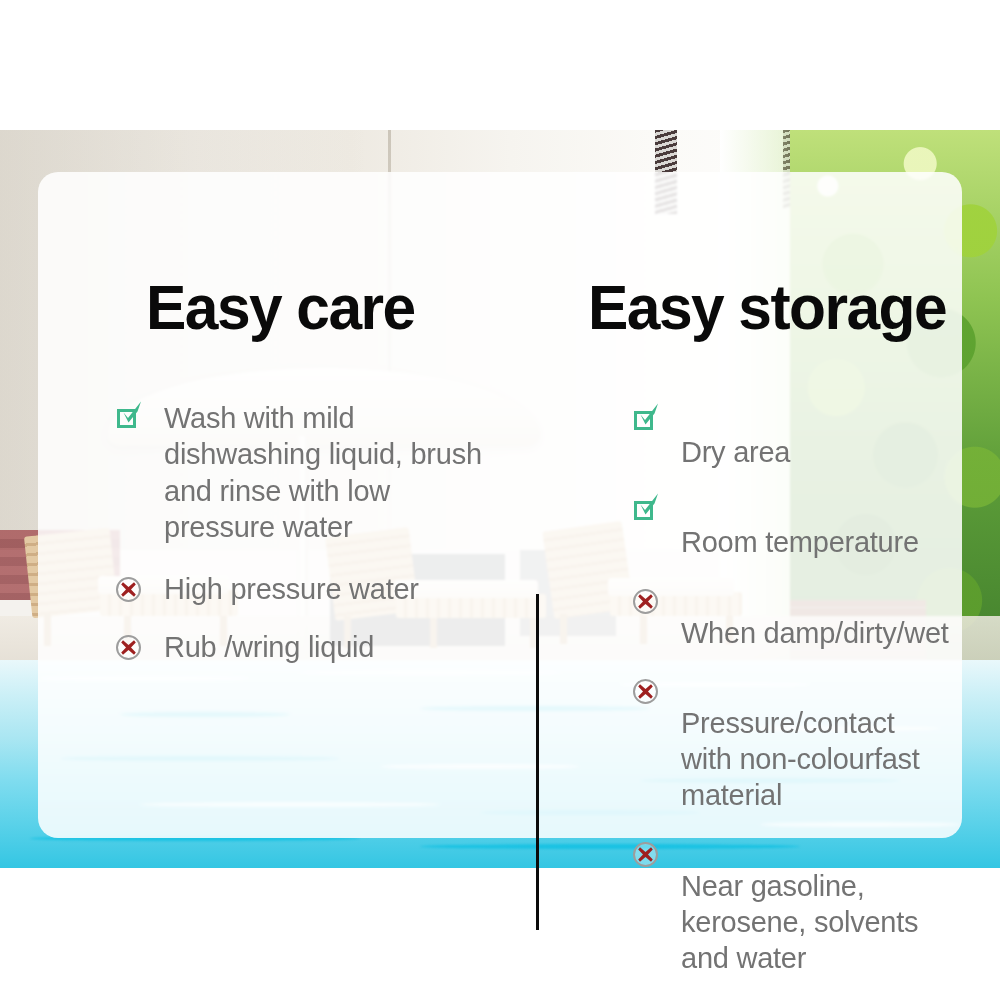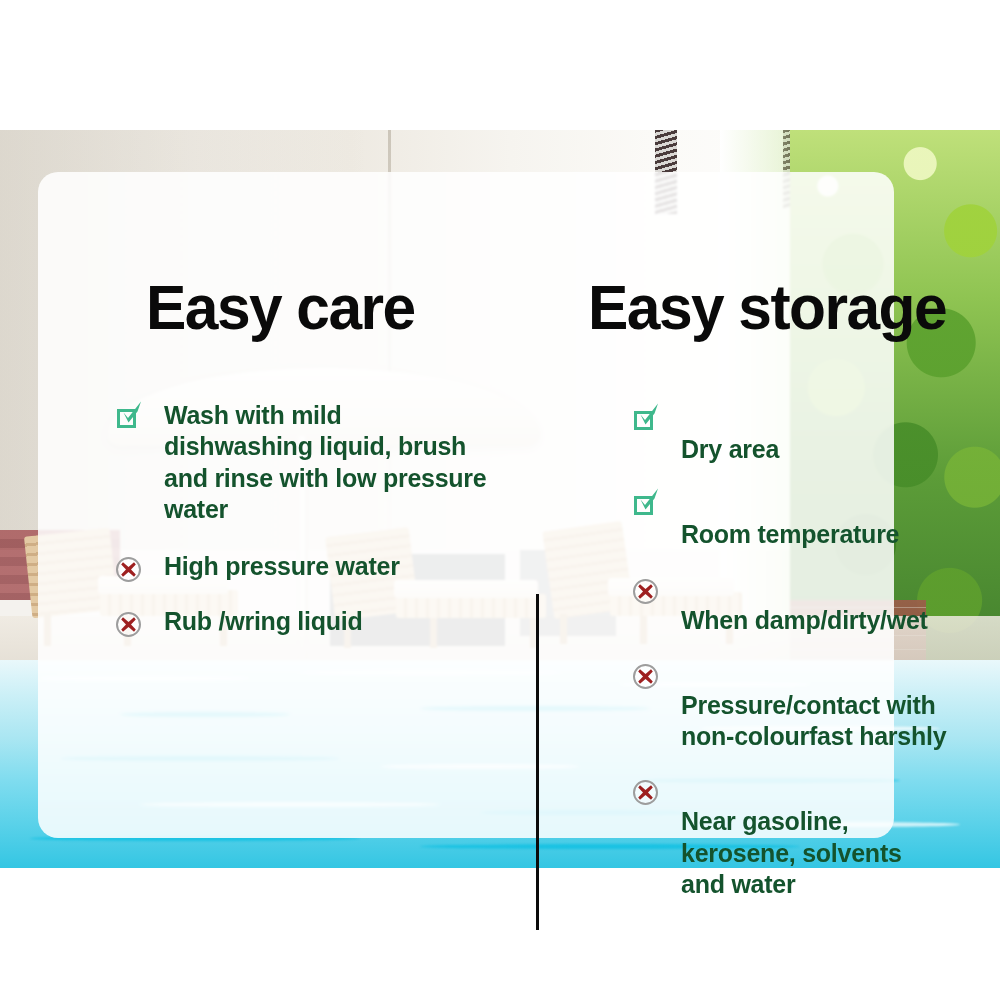--- a/index.html
+++ b/index.html
@@ -208,21 +208,21 @@
   }
   .ph-ripple.d {
     background: rgba(6,190,225,.68);
   }
 
   
   .card {
     position: absolute;
     left: 38px;
     top: 172px;
-    width: 856px;
+    width: 924px;
     height: 666px;
     border-radius: 20px;
     background: rgba(255,255,255,.86);
     backdrop-filter: blur(1px);
   }
 
   
   .col {
     position: absolute;
     top: 0;
@@ -268,24 +268,24 @@
     flex: 0 0 auto;
     width: 30px;
     height: 30px;
     position: relative;
     margin-top: 3px;
   }
   .col-left  .item .ico { margin-left: 8px; }
   .col-right .item .ico { margin-left: 83px; }
 
   .item .txt {
-    font-size: 25px;
+    font-size: 29px;
     line-height: 1.25;
-    color: #14532d;
-    font-weight: 700;
+    color: #737373;
+    font-weight: 400;
     letter-spacing: -.25px;
     margin-left: 18px;
     max-width: 330px;
   }
   .col-right .item .txt { max-width: 300px; margin-top: 32px; }
 
   
   .ico-check .box {
     position: absolute;
     left: 1px; top: 6px;
@@ -489,21 +489,21 @@
 
         <li class="item" style="margin-top:12px;">
           <span class="ico ico-x">
             <span class="ring"></span>
             <span class="cross">
               <svg viewBox="0 0 17 17">
                   <path d="M3 1.2 L8.5 6 L14 1.2 L15.8 3.4 L11 8.5 L15.8 13.6 L14 15.8 L8.5 11 L3 15.8 L1.2 13.6 L6 8.5 L1.2 3.4 Z" fill="#9e2020"></path>
                 </svg>
             </span>
           </span>
-          <span class="txt">Pressure/contact with non-colourfast harshly</span>
+          <span class="txt">Pressure/contact with non-colourfast material</span>
         </li>
 
         <li class="item" style="margin-top:14px;">
           <span class="ico ico-x">
             <span class="ring"></span>
             <span class="cross">
               <svg viewBox="0 0 17 17">
                   <path d="M3 1.2 L8.5 6 L14 1.2 L15.8 3.4 L11 8.5 L15.8 13.6 L14 15.8 L8.5 11 L3 15.8 L1.2 13.6 L6 8.5 L1.2 3.4 Z" fill="#9e2020"></path>
                 </svg>
             </span>

